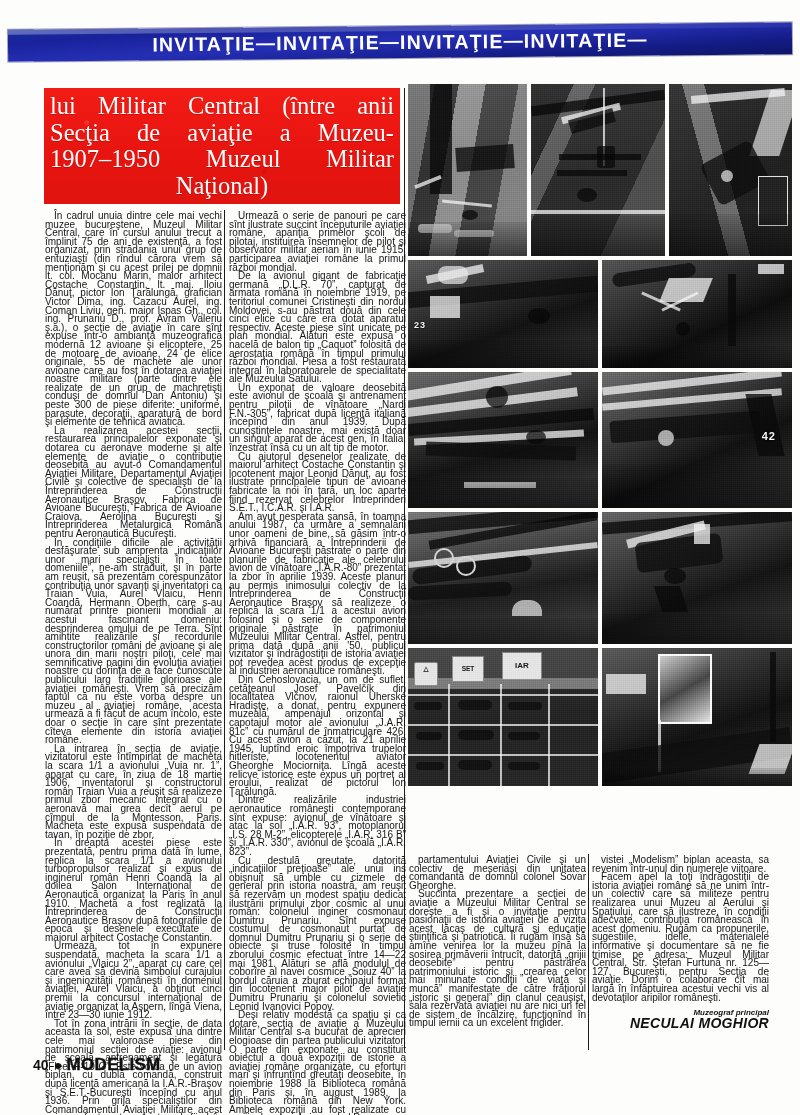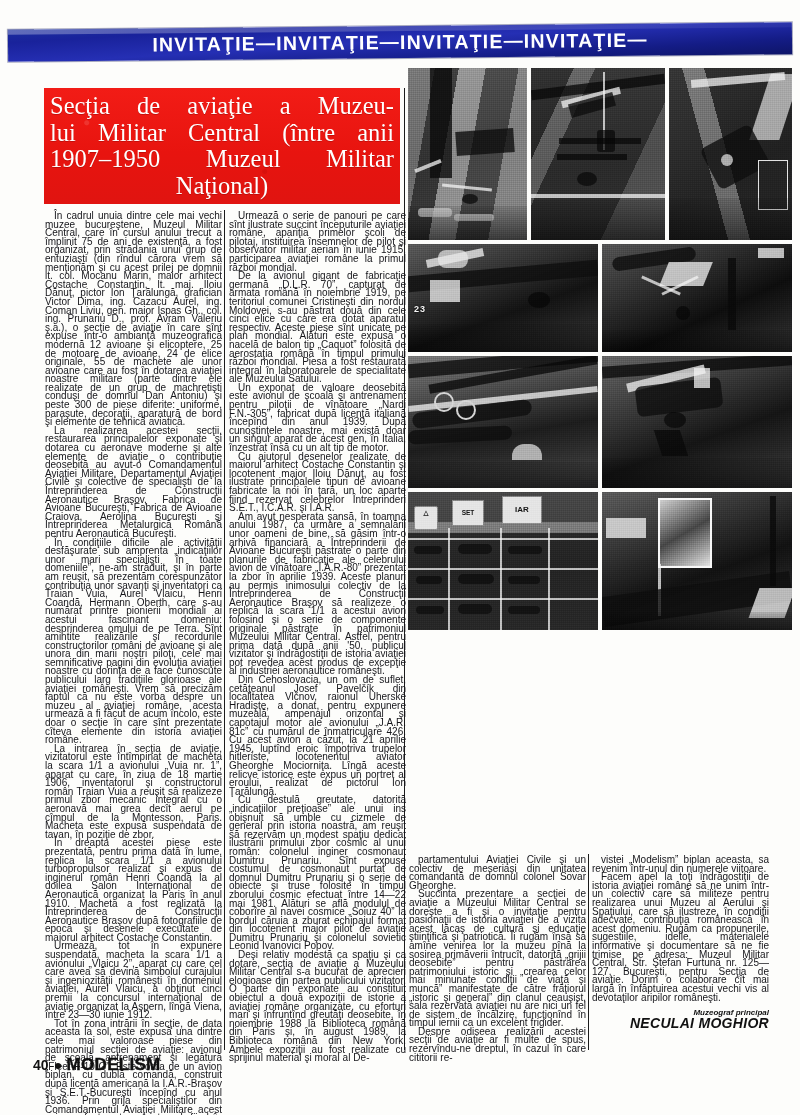--- a/index.html
+++ b/index.html
@@ -51,21 +51,21 @@
     text-align:center;
     text-shadow:0 1px 0 rgba(120,0,0,.35);
   }
   .title-block .tl{display:block;white-space:nowrap;}
   .tl-1{text-align:justify;text-align-last:justify;}
   .tl-2{text-align:justify;text-align-last:justify;}
   .tl-3{text-align:justify;text-align-last:justify;}
   .tl-4{text-align:center;}
 
   
-  .photos{position:absolute;left:408px;top:68px;width:384px;height:762px;}
+  .photos{position:absolute;left:408px;top:84px;width:384px;height:762px;}
   .prow{display:flex;width:100%;gap:4px;margin-bottom:4px;}
   .ph{
     position:relative;overflow:hidden;background:#4a4a4a;
     filter:grayscale(1) contrast(1.08);
   }
   .ph .noise{
     position:absolute;inset:0;
     background-image:
       repeating-linear-gradient(0deg, rgba(255,255,255,.055) 0 1px, rgba(0,0,0,.06) 1px 2px),
       repeating-linear-gradient(90deg, rgba(255,255,255,.04) 0 1px, rgba(0,0,0,.05) 1px 2px);
@@ -141,22 +141,22 @@
         <span>INVITAŢIE</span>
         <span class="bn-dash">—</span>
         <span>INVITAŢIE</span>
         <span class="bn-dash">—</span>
       </div>
     </div>
   </div>
 
   <div class="title-block">
     <h1>
+      <span class="tl tl-2">lui Militar Central (între anii</span>
       <span class="tl tl-1">Secţia de aviaţie a Muzeu-</span>
-      <span class="tl tl-2">lui Militar Central (între anii</span>
       <span class="tl tl-3">1907–1950  Muzeul  Militar</span>
       <span class="tl tl-4">Naţional)</span>
     </h1>
   </div>
 
   <div class="photos">
 
     <div class="prow" style="height:172px;">
       <div class="ph" style="flex:0 0 119px;height:172px;background:linear-gradient(160deg,#8e8e8e,#2e2e2e 45%,#555 75%,#1d1d1d);">
         <div class="wall" style="background:linear-gradient(100deg,#777 0 18%,#3a3a3a 18% 34%,#9b9b9b 34% 52%,#4b4b4b 52% 74%,#8d8d8d 74% 100%);opacity:.85;"></div>
@@ -213,20 +213,44 @@
         <div class="beam" style="left:38px;top:40px;width:42px;height:3px;transform:rotate(24deg);"></div>
         <div class="beam" style="left:58px;top:40px;width:40px;height:3px;transform:rotate(-26deg);"></div>
         <div class="blob" style="left:74px;top:62px;width:14px;height:14px;"></div>
         <div class="dbeam" style="left:126px;top:14px;width:8px;height:72px;"></div>
         <div class="beam" style="right:8px;top:4px;width:26px;height:10px;"></div>
         <div class="floor" style="height:22px;"></div>
         <div class="noise"></div>
       </div>
     </div>
 
+    <div class="prow" style="height:136px;">
+      <div class="ph" style="flex:0 0 190px;height:136px;background:linear-gradient(165deg,#6b6b6b,#1c1c1c 58%,#454545);">
+        <div class="beam" style="left:-6px;top:6px;width:170px;height:10px;transform:rotate(-9deg);"></div>
+        <div class="beam" style="left:-6px;top:26px;width:176px;height:9px;transform:rotate(-7deg);"></div>
+        <div class="dbeam" style="left:0;top:44px;width:186px;height:12px;transform:rotate(-5deg);"></div>
+        <div class="beam" style="left:6px;top:62px;width:170px;height:7px;transform:rotate(-3deg);"></div>
+        <div class="dwing" style="left:18px;top:72px;width:150px;height:14px;transform:rotate(2deg);"></div>
+        <div class="blob" style="left:78px;top:14px;width:22px;height:22px;"></div>
+        <div class="blob" style="left:118px;top:58px;width:20px;height:14px;"></div>
+        <div class="beam" style="left:56px;top:110px;width:72px;height:6px;"></div>
+        <div class="floor" style="height:30px;"></div>
+        <div class="noise"></div>
+      </div>
+      <div class="ph" style="flex:1 1 auto;height:136px;background:linear-gradient(155deg,#6e6e6e,#1a1a1a 60%,#3f3f3f);">
+        <div class="beam" style="left:0;top:6px;width:180px;height:8px;transform:rotate(-6deg);"></div>
+        <div class="beam" style="left:0;top:24px;width:180px;height:7px;transform:rotate(-5deg);"></div>
+        <div class="dwing" style="left:8px;top:44px;width:150px;height:22px;transform:rotate(-4deg);border-radius:4px;"></div>
+        <div class="dbeam" style="right:14px;top:22px;width:26px;height:62px;transform:skewX(12deg);"></div>
+        <div class="lblob" style="left:56px;top:58px;width:16px;height:16px;"></div>
+        <span class="mk" style="right:16px;top:58px;font-size:11px;">42</span>
+        <div class="floor" style="height:44px;"></div>
+        <div class="noise"></div>
+      </div>
+    </div>
 
     <div class="prow" style="height:132px;">
       <div class="ph" style="flex:0 0 190px;height:132px;background:linear-gradient(170deg,#7a7a7a,#242424 58%,#4c4c4c);">
         <div class="dbeam" style="left:0;top:0;width:190px;height:14px;transform:rotate(-5deg);"></div>
         <div class="dbeam" style="left:20px;top:14px;width:170px;height:9px;transform:rotate(-10deg);"></div>
         <div class="beam" style="left:0;top:40px;width:190px;height:6px;transform:rotate(-6deg);"></div>
         <div class="dwing" style="left:4px;top:50px;width:120px;height:16px;transform:rotate(-7deg);border-radius:8px;"></div>
         <div class="dwing" style="left:0;top:72px;width:104px;height:14px;transform:rotate(-3deg);border-radius:7px;"></div>
         <div class="blob" style="left:26px;top:36px;width:16px;height:16px;border:2px solid #cfcfcf;background:transparent;"></div>
         <div class="blob" style="left:48px;top:44px;width:16px;height:16px;border:2px solid #cfcfcf;background:transparent;"></div>
@@ -294,31 +318,31 @@
     <p>La intrarea în secţia de aviaţie, vizitatorul este întîmpinat de macheta la scara 1/1 a avionului „Vuia nr. 1”, aparat cu care, în ziua de 18 martie 1906, inventatorul şi constructorul român Traian Vuia a reuşit să realizeze primul zbor mecanic integral cu o aeronavă mai grea decît aerul pe cîmpul de la Montesson, Paris. Macheta este expusă suspendată de tavan, în poziţie de zbor.</p>
     <p>În dreapta acestei piese este prezentată, pentru prima dată în lume, replica la scara 1/1 a avionului turbopropulsor realizat şi expus de inginerul român Henri Coandă la al doilea Salon Internaţional de Aeronautică organizat la Paris în anul 1910. Macheta a fost realizată la Întreprinderea de Construcţii Aeronautice Braşov după fotografiile de epocă şi desenele executate de maiorul arhitect Costache Constantin.</p>
     <p>Urmează, tot în expunere suspendată, macheta la scara 1/1 a avionului „Vlaicu 2”, aparat cu care cel care avea să devină simbolul curajului şi ingeniozităţii româneşti în domeniul aviaţiei, Aurel Vlaicu, a obţinut cinci premii la concursul internaţional de aviaţie organizat la Aspern, lîngă Viena, între 23—30 iunie 1912.</p>
     <p>Tot în zona intrării în secţie, de data aceasta la sol, este expusă una dintre cele mai valoroase piese din patrimoniul secţiei de aviaţie: avionul de şcoală, antrenament şi legătură „Fleet F-10 G”. Este vorba de un avion biplan, cu dublă comandă, construit după licenţă americană la I.A.R.-Braşov şi S.E.T.-Bucureşti începînd cu anul 1936. Prin grija specialiştilor din Comandamentul Aviaţiei Militare acest avion a fost restaurat integral, fiind în prezent printre puţinele aparate de acest tip din lume în stare de funcţionare.</p>
   </div>
 
   <div class="col col2">
     <p>Urmează o serie de panouri pe care sînt ilustrate succint începuturile aviaţiei române, apariţia primelor şcoli de pilotaj, instituirea însemnelor de pilot şi observator militar aerian în iunie 1915, participarea aviaţiei române la primul război mondial.</p>
     <p>De la avionul gigant de fabricaţie germană „D.L.R. 70”, capturat de armata română în noiembrie 1919, pe teritoriul comunei Cristineşti din nordul Moldovei, s-au păstrat două din cele cinci elice cu care era dotat aparatul respectiv. Aceste piese sînt unicate pe plan mondial. Alături este expusă o nacelă de balon tip „Caquot” folosită de aerostaţia română în timpul primului război mondial. Piesa a fost restaurată integral în laboratoarele de specialitate ale Muzeului Satului.</p>
     <p>Un exponat de valoare deosebită este avionul de şcoală şi antrenament pentru piloţii de vînătoare „Nardi F.N.-305”, fabricat după licenţă italiană începînd din anul 1939. După cunoştinţele noastre, mai există doar un singur aparat de acest gen, în Italia, înzestrat însă cu un alt tip de motor.</p>
-    <p>Cu ajutorul desenelor realizate de maiorul arhitect Costache Constantin şi locotenent major Iloiu Dănuţ, au fost ilustrate principalele tipuri de avioane fabricate la noi în ţară, un loc aparte fiind rezervat celebrelor Întreprinderi S.E.T., I.C.A.R. şi I.A.R.</p>
+    <p>Cu ajutorul desenelor realizate de maiorul arhitect Costache Constantin şi locotenent major Leonid Dănuţ, au fost ilustrate principalele tipuri de avioane fabricate la noi în ţară, un loc aparte fiind rezervat celebrelor Întreprinderi S.E.T., I.C.A.R. şi I.A.R.</p>
     <p>Am avut nesperata şansă, în toamna anului 1987, ca urmare a semnalării unor oameni de bine, să găsim într-o arhivă financiară a Întreprinderii de Avioane Bucureşti păstrate o parte din planurile de fabricaţie ale celebrului avion de vînătoare „I.A.R.-80” prezentat la zbor în aprilie 1939. Aceste planuri au permis inimosului colectiv de la Întreprinderea de Construcţii Aeronautice Braşov să realizeze o replică la scara 1/1 a acestui avion folosind şi o serie de componente originale păstrate în patrimoniul Muzeului Militar Central. Astfel, pentru prima dată după anii '50, publicul vizitator şi îndrăgostiţii de istoria aviaţiei pot revedea acest produs de excepţie al industriei aeronautice româneşti.</p>
     <p>Din Cehoslovacia, un om de suflet, cetăţeanul Josef Pavelčík din localitatea Vlčnov, raionul Uherské Hradişte, a donat, pentru expunere muzeală, ampenajul orizontal şi capotajul motor ale avionului „J.A.R. 81c” cu numărul de înmatriculare 426. Cu acest avion a căzut, la 21 aprilie 1945, luptînd eroic împotriva trupelor hitleriste, locotenentul aviator Gheorghe Mociorniţa. Lîngă aceste relicve istorice este expus un portret al eroului, realizat de pictorul Ion Ţarălungă.</p>
+    <p>Dintre realizările industriei aeronautice româneşti contemporane sînt expuse: avionul de vînătoare şi atac la sol „I.A.R. 93”, motoplanorul „I.S. 28 M-2”, elicopterele „I.A.R. 316 B” şi „I.A.R. 330”, avionul de şcoală „I.A.R. 823”.</p>
     <p>Cu destulă greutate, datorită „indicaţiilor preţioase” ale unui ins obişnuit să umble cu cizmele de general prin istoria noastră, am reuşit să rezervăm un modest spaţiu dedicat ilustrării primului zbor cosmic al unui român: colonelul inginer cosmonaut Dumitru Prunariu. Sînt expuse costumul de cosmonaut purtat de domnul Dumitru Prunariu şi o serie de obiecte şi truse folosite în timpul zborului cosmic efectuat între 14—22 mai 1981. Alături se află modulul de coborîre al navei cosmice „Soiuz 40” la bordul căruia a zburat echipajul format din locotenent major pilot de aviaţie Dumitru Prunariu şi colonelul sovietic Leonid Ivanovici Popov.</p>
     <p>Deşi relativ modestă ca spaţiu şi ca dotare, secţia de aviaţie a Muzeului Militar Central s-a bucurat de aprecieri elogioase din partea publicului vizitator. O parte din exponate au constituit obiectul a două expoziţii de istorie a aviaţiei române organizate, cu eforturi mari şi înfruntînd greutăţi deosebite, în noiembrie 1988 la Biblioteca română din Paris şi, în august 1989, la Biblioteca română din New York. Ambele expoziţii au fost realizate cu sprijinul material şi moral al De-</p>
   </div>
 
   <div class="col col3">
     <p>partamentului Aviaţiei Civile şi un colectiv de meseriaşi din unitatea comandantă de domnul colonel Sovar Gheorghe.</p>
     <p>Succinta prezentare a secţiei de aviaţie a Muzeului Militar Central se doreşte a fi şi o invitaţie pentru pasionaţii de istoria aviaţiei de a vizita acest lăcaş de cultură şi educaţie ştiinţifică şi patriotică. Îi rugăm însă să amîne venirea lor la muzeu pînă la sosirea primăverii întrucît, datorită „grijii deosebite” pentru păstrarea patrimoniului istoric şi „crearea celor mai minunate condiţii de viaţă şi muncă” manifestate de către frăţiorul „istoric şi general” din clanul ceauşist, sala rezervată aviaţiei nu are nici un fel de sistem de încălzire, funcţionînd în timpul iernii ca un excelent frigider.</p>
-    <p>Despre odiseea realizării acestei secţii de aviaţie ar fi multe de spus, rezervîndu-ne dreptul, în cazul în care cititorii re-</p>
   </div>
 
   <div class="col col4">
     <p>vistei „Modelism” biplan aceasta, sa revenim într-unul din numerele viitoare.</p>
     <p>Facem apel la toţi îndrăgostiţii de istoria aviaţiei române să ne unim într-un colectiv care să militeze pentru realizarea unui Muzeu al Aerului şi Spaţiului, care să ilustreze, în condiţii adecvate, contribuţia românească în acest domeniu. Rugăm ca propunerile, sugestiile, ideile, materialele informative şi documentare să ne fie trimise pe adresa: Muzeul Militar Central, Str. Ştefan Furtună nr. 125—127, Bucureşti, pentru Secţia de aviaţie. Dorim o colaborare cît mai largă în înfăptuirea acestui vechi vis al devotaţilor aripilor româneşti.</p>
   </div>
 
   <div class="sig">
     <div class="s1">Muzeograf principal</div>
     <div class="s2">NECULAI MOGHIOR</div>

